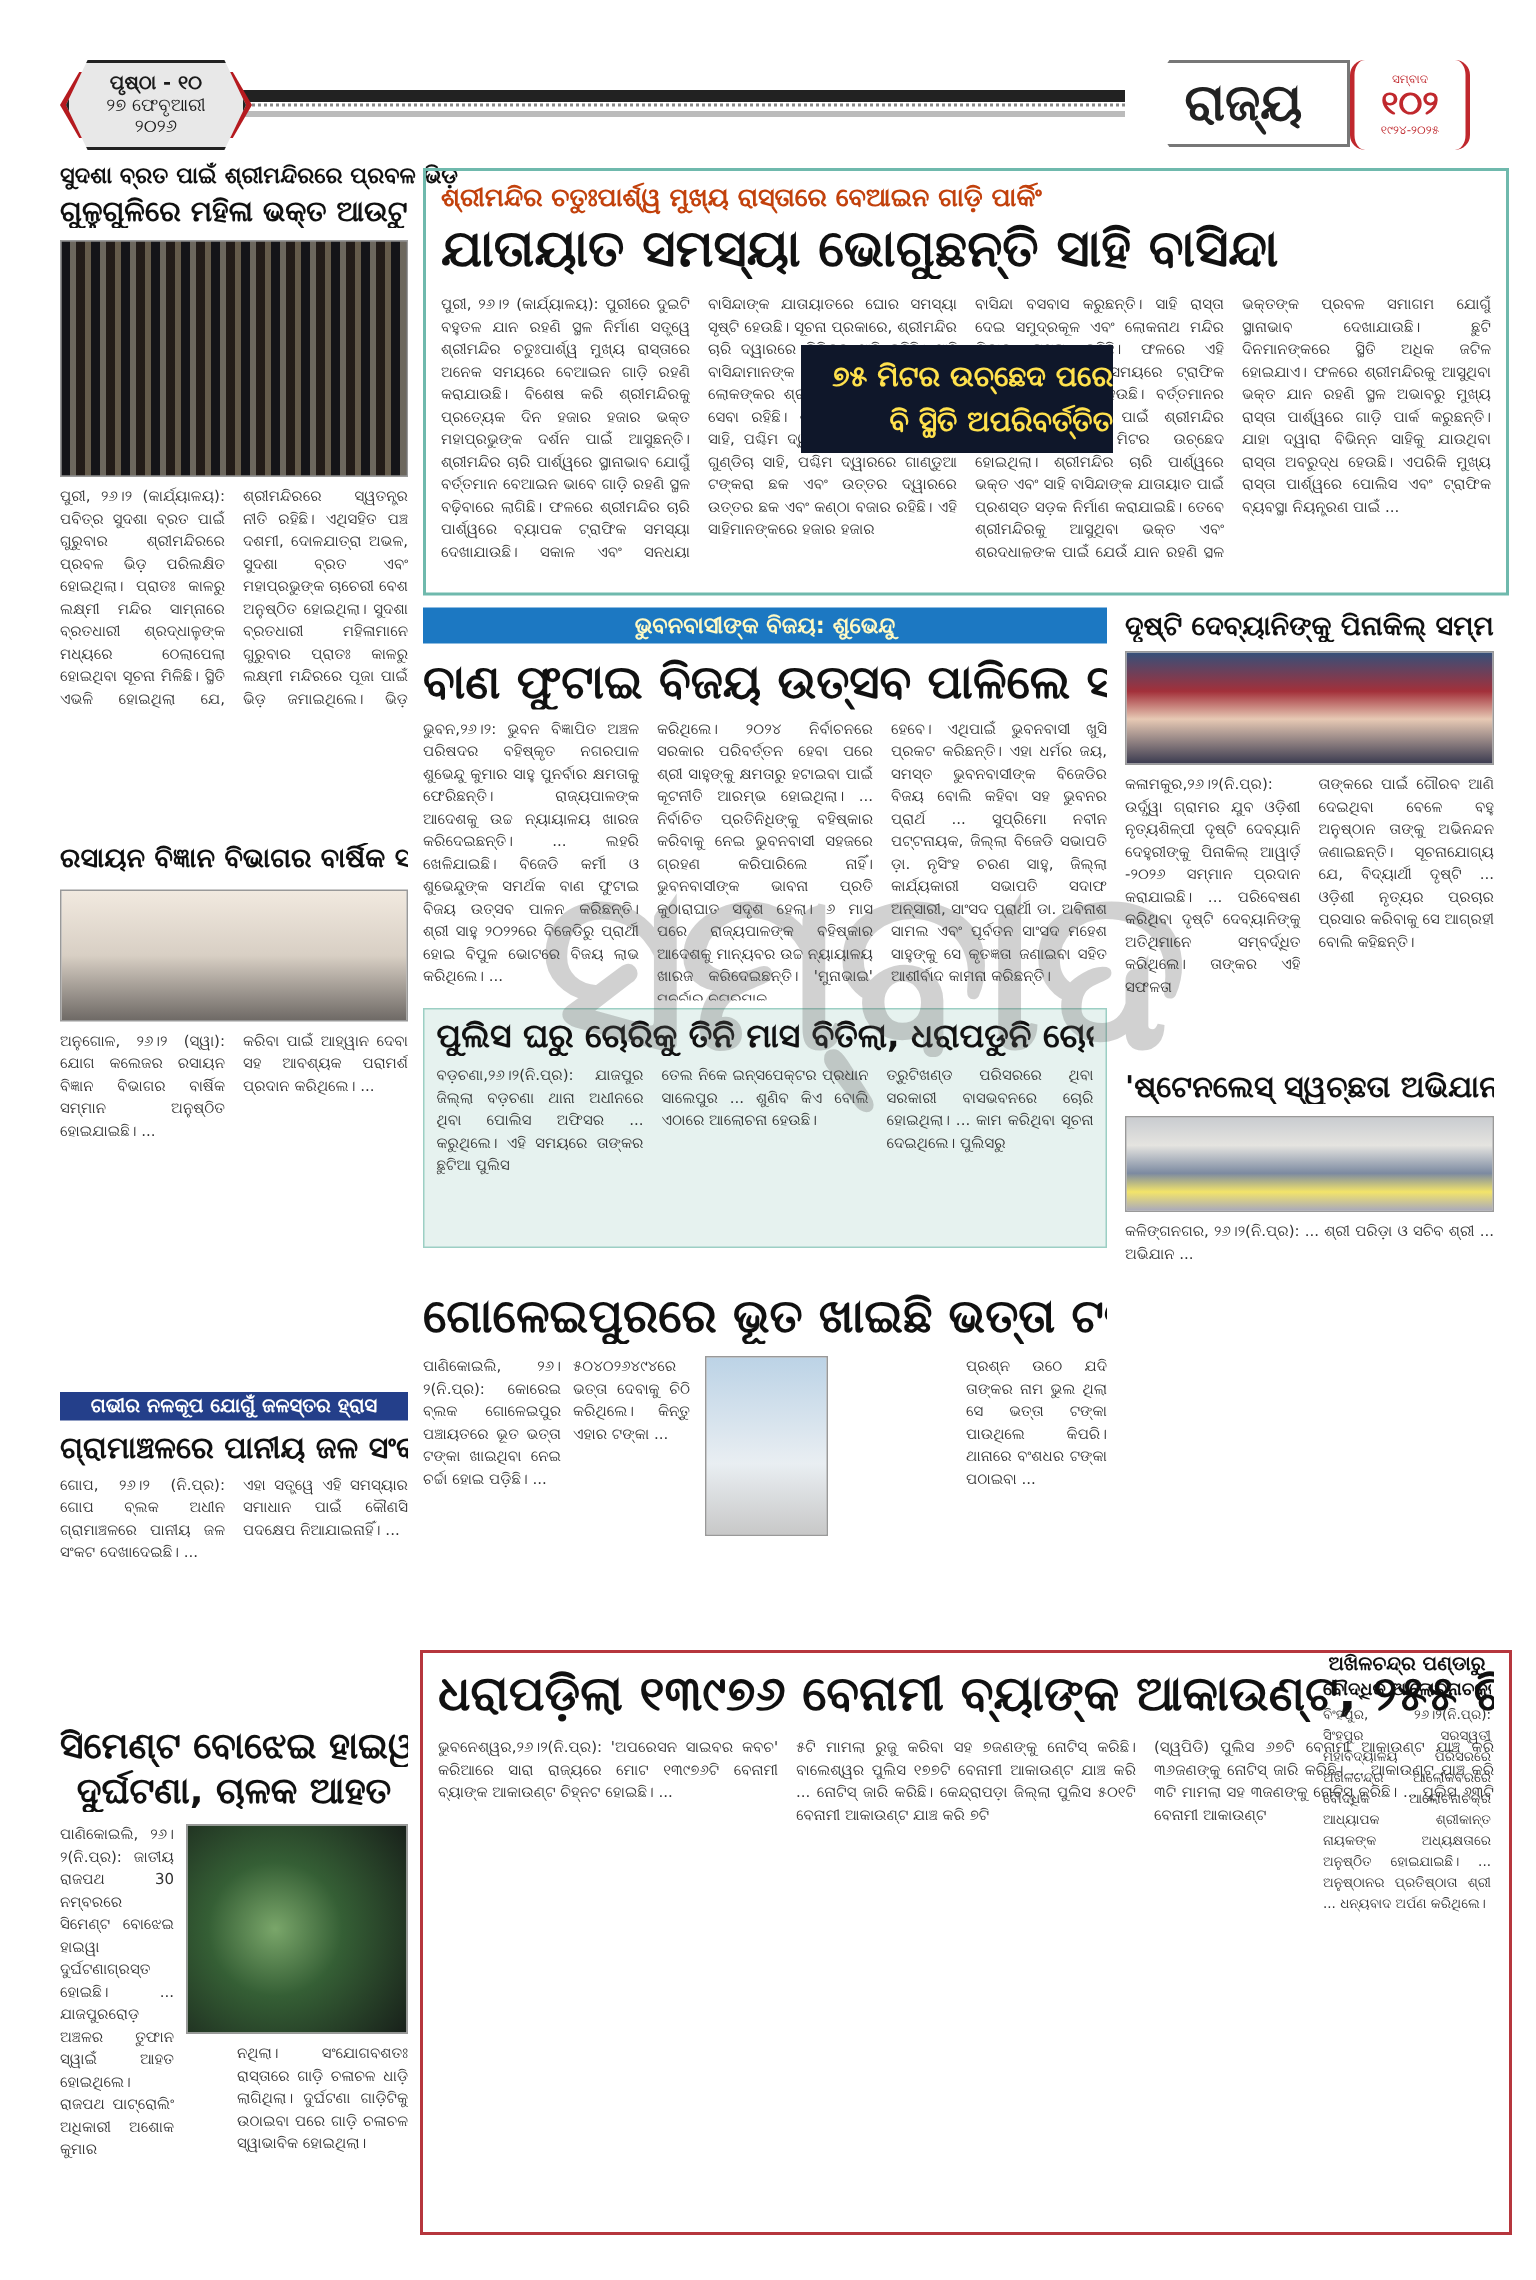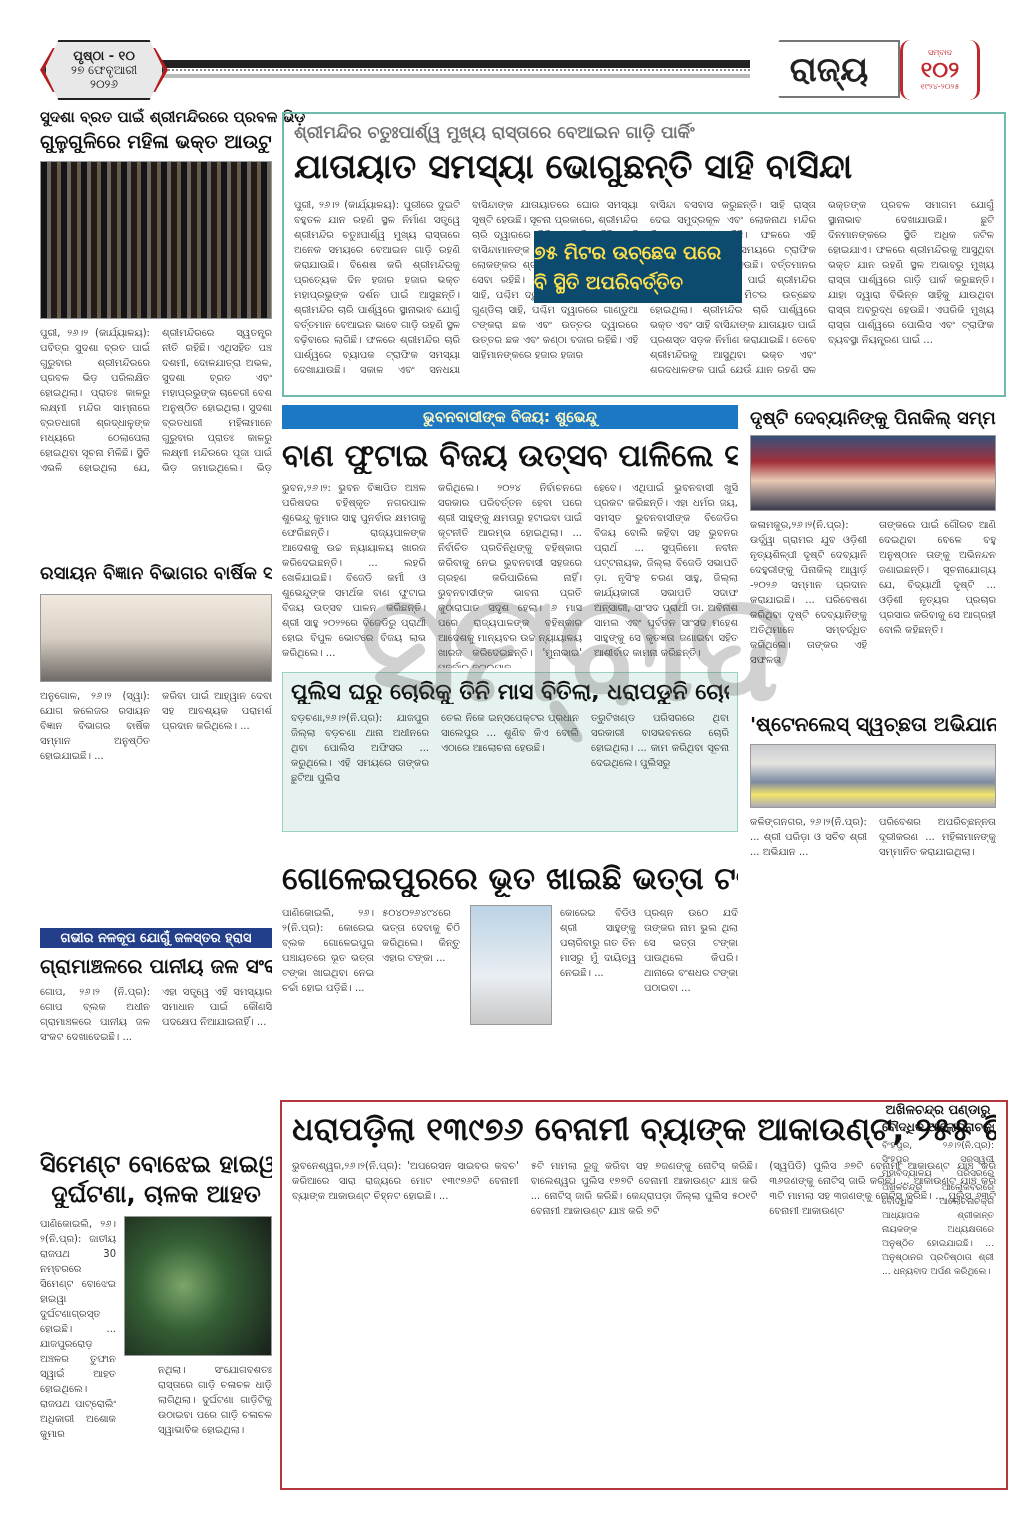--- a/index.html
+++ b/index.html
@@ -53,21 +53,21 @@
   .photo.hall { background: linear-gradient(180deg, #c9ccd0 0%, #e5e4e0 30%, #7c8aa1 60%, #f3e46a 80%, #aab 100%); }
   .photo.id { background: linear-gradient(180deg, #bcd3e6 0%, #e9eef2 60%, #c8c8c8 100%); }
   .photo.truck { background: radial-gradient(circle at 40% 50%, #7aa66a 0%, #355f35 40%, #18201a 100%); }
 
   
   .box-teal { border: 2px solid #6fb9ad; }
   .box-teal-fill { background: #e6f2ef; border: 1px solid #9ccfc4; }
   .box-red { border: 2px solid #b6363d; }
   .banner-blue { background: #1c78c2; color: #fef9c3; font-weight: bold; text-align: center; }
   .banner-navy { background: #243f8a; color: #fff; font-weight: bold; text-align: center; }
-  .red-callout { background: #0c4a6e; color: #ffe14d; font-weight: bold; text-align: left; line-height: 30px; font-size: 26px; }
+  .red-callout { background: #0f172a; color: #ffe14d; font-weight: bold; text-align: right; line-height: 30px; font-size: 26px; }
 
   .watermark { position: absolute; left: 360px; top: 560px; font-size: 150px; font-weight: bold; color: rgba(90,90,90,0.28); letter-spacing: -6px; pointer-events: none; }
 </style>
 </head>
 <body>
 
 <div>
   <div class="mast-rule">
     <div class="dark"></div>
       <div class="dots"></div>
@@ -119,21 +119,21 @@
   <div class="headline" style="font-size:24px; text-align:center;">ସିମେଣ୍ଟ ବୋଝେଇ ହାଇୱା</div>
   <div class="headline" style="font-size:24px; text-align:center; margin-top:2px;">ଦୁର୍ଘଟଣା, ଚାଳକ ଆହତ</div>
   <div style="position:relative; height:280px; margin-top:8px;">
     <div class="photo truck" style="position:absolute; left:84px; top:0; width:148px; height:140px;"></div>
     <div class="txt" style="position:absolute; left:0; top:0; width:76px; height:280px;">ପାଣିକୋଇଲି, ୨୬।୨(ନି.ପ୍ର): ଜାତୀୟ ରାଜପଥ 30 ନମ୍ବରରେ ସିମେଣ୍ଟ ବୋଝେଇ ହାଇୱା ଦୁର୍ଘଟଣାଗ୍ରସ୍ତ ହୋଇଛି। ... ଯାଜପୁରରୋଡ଼ ଅଞ୍ଚଳର ତୁଫାନ ସ୍ୱାଇଁ ଆହତ ହୋଇଥିଲେ। ରାଜପଥ ପାଟ୍ରୋଲିଂ ଅଧିକାରୀ ଅଶୋକ କୁମାର</div>
     <div class="txt" style="position:absolute; left:118px; top:146px; width:114px; height:134px;">ନଥିଲା। ସଂଯୋଗବଶତଃ ରାସ୍ତାରେ ଗାଡ଼ି ଚଳାଚଳ ଧାଡ଼ି ଲାଗିଥିଲା। ଦୁର୍ଘଟଣା ଗାଡ଼ିଟିକୁ ଉଠାଇବା ପରେ ଗାଡ଼ି ଚଳାଚଳ ସ୍ୱାଭାବିକ ହୋଇଥିଲା।</div>
   </div>
 </div>
 
 <div class="abs box-teal" style="left:282px; top:112px; width:724px; height:285px; padding:8px 10px;">
-  <div class="kicker" style="font-size:17px; color:#737373;">ଶ୍ରୀମନ୍ଦିର ଚତୁଃପାର୍ଶ୍ୱ ମୁଖ୍ୟ ରାସ୍ତାରେ ବେଆଇନ ଗାଡ଼ି ପାର୍କିଂ</div>
+  <div class="kicker" style="font-size:17px; color:#c2410c;">ଶ୍ରୀମନ୍ଦିର ଚତୁଃପାର୍ଶ୍ୱ ମୁଖ୍ୟ ରାସ୍ତାରେ ବେଆଇନ ଗାଡ଼ି ପାର୍କିଂ</div>
   <div class="headline" style="font-size:34px; margin-top:4px;">ଯାତାୟାତ ସମସ୍ୟା ଭୋଗୁଛନ୍ତି ସାହି ବାସିନ୍ଦା</div>
   <div class="body-cols" style="margin-top:10px; height:176px; position:relative;">
     <div class="col txt">ପୁରୀ, ୨୬।୨ (କାର୍ଯ୍ୟାଳୟ): ପୁରୀରେ ଦୁଇଟି ବହୁତଳ ଯାନ ରହଣି ସ୍ଥଳ ନିର୍ମାଣ ସତ୍ତ୍ୱେ ଶ୍ରୀମନ୍ଦିର ଚତୁଃପାର୍ଶ୍ୱ ମୁଖ୍ୟ ରାସ୍ତାରେ ଅନେକ ସମୟରେ ବେଆଇନ ଗାଡ଼ି ରହଣି କରାଯାଉଛି। ବିଶେଷ କରି ଶ୍ରୀମନ୍ଦିରକୁ ପ୍ରତ୍ୟେକ ଦିନ ହଜାର ହଜାର ଭକ୍ତ ମହାପ୍ରଭୁଙ୍କ ଦର୍ଶନ ପାଇଁ ଆସୁଛନ୍ତି। ଶ୍ରୀମନ୍ଦିର ଚାରି ପାର୍ଶ୍ୱରେ ସ୍ଥାନାଭାବ ଯୋଗୁଁ ବର୍ତ୍ତମାନ ବେଆଇନ ଭାବେ ଗାଡ଼ି ରହଣି ସ୍ଥଳ ବଢ଼ିବାରେ ଲାଗିଛି। ଫଳରେ ଶ୍ରୀମନ୍ଦିର ଚାରି ପାର୍ଶ୍ୱରେ ବ୍ୟାପକ ଟ୍ରାଫିକ ସମସ୍ୟା ଦେଖାଯାଉଛି। ସକାଳ ଏବଂ ସନ୍ଧ୍ୟା ସମୟରେ ଅତ୍ୟଧିକ ଭିଡ଼ ଦେଖିବାକୁ ମିଳୁଛି। ବର୍ତ୍ତମାନ ସ୍ଥିତି ଏଭଳି ହୋଇଛି ଯେ ସ୍ଥାନାଭାବ ଯୋଗୁଁ ରାସ୍ତା ଉପରେ ବେଆଇନଭାବେ ଗାଡ଼ି ପାର୍କ କରାଯାଉଛି। ଏଥିଯୋଗୁଁ ମନ୍ଦିର ସଂଲଗ୍ନ ସାହି</div>
     <div class="col txt">ବାସିନ୍ଦାଙ୍କ ଯାତାୟାତରେ ଘୋର ସମସ୍ୟା ସୃଷ୍ଟି ହେଉଛି। ସୂଚନା ପ୍ରକାରେ, ଶ୍ରୀମନ୍ଦିର ଚାରି ଦ୍ୱାରରେ ବିଭିନ୍ନ ସାହି ରହିଛି। ସାହି ବାସିନ୍ଦାମାନଙ୍କ ମଧ୍ୟରୁ ଅନେକ ଲୋକଙ୍କର ଶ୍ରୀମନ୍ଦିରରେ ମଧ୍ୟ ବିଭିନ୍ନ ସେବା ରହିଛି। ଶ୍ରୀମନ୍ଦିର ସିଂହଦ୍ୱାର ... ସାହି, ପଶ୍ଚିମ ଦ୍ୱାରରେ ... ବାଲିସାହି ଏବଂ ଗୁଣ୍ଡିଚା ସାହି, ପଶ୍ଚିମ ଦ୍ୱାରରେ ଗାଣ୍ଡୁଆ ଟଙ୍କରା ଛକ ଏବଂ ଉତ୍ତର ଦ୍ୱାରରେ ଉତ୍ତର ଛକ ଏବଂ କଣ୍ଠା ବଜାର ରହିଛି। ଏହି ସାହିମାନଙ୍କରେ ହଜାର ହଜାର</div>
     <div class="col txt">ବାସିନ୍ଦା ବସବାସ କରୁଛନ୍ତି। ସାହି ରାସ୍ତା ଦେଇ ସମୁଦ୍ରକୂଳ ଏବଂ ଲୋକନାଥ ମନ୍ଦିର ଯିବାକୁ ରାସ୍ତା ରହିଛି। ଫଳରେ ଏହି ରାସ୍ତାଗୁଡ଼ିକୁ ଅନେକ ସମୟରେ ଟ୍ରାଫିକ ସମସ୍ୟା ଉତ୍ପନ୍ନ ହେଉଛି। ବର୍ତ୍ତମାନର ପରିକ୍ରମା ପ୍ରକଳ୍ପ ପାଇଁ ଶ୍ରୀମନ୍ଦିର ଚତୁଃପାର୍ଶ୍ୱର ୭୫ ମିଟର ଉଚ୍ଛେଦ ହୋଇଥିଲା। ଶ୍ରୀମନ୍ଦିର ଚାରି ପାର୍ଶ୍ୱରେ ଭକ୍ତ ଏବଂ ସାହି ବାସିନ୍ଦାଙ୍କ ଯାତାୟାତ ପାଇଁ ପ୍ରଶସ୍ତ ସଡ଼କ ନିର୍ମାଣ କରାଯାଇଛି। ତେବେ ଶ୍ରୀମନ୍ଦିରକୁ ଆସୁଥିବା ଭକ୍ତ ଏବଂ ଶ୍ରଦ୍ଧାଳୁଙ୍କ ପାଇଁ ଯେଉଁ ଯାନ ରହଣି ସ୍ଥଳ ବ୍ୟବସ୍ଥା କରାଯାଇଛି, ତାହା</div>
     <div class="col txt">ଭକ୍ତଙ୍କ ପ୍ରବଳ ସମାଗମ ଯୋଗୁଁ ସ୍ଥାନାଭାବ ଦେଖାଯାଉଛି। ଛୁଟି ଦିନମାନଙ୍କରେ ସ୍ଥିତି ଅଧିକ ଜଟିଳ ହୋଇଯାଏ। ଫଳରେ ଶ୍ରୀମନ୍ଦିରକୁ ଆସୁଥିବା ଭକ୍ତ ଯାନ ରହଣି ସ୍ଥଳ ଅଭାବରୁ ମୁଖ୍ୟ ରାସ୍ତା ପାର୍ଶ୍ୱରେ ଗାଡ଼ି ପାର୍କ କରୁଛନ୍ତି। ଯାହା ଦ୍ୱାରା ବିଭିନ୍ନ ସାହିକୁ ଯାଉଥିବା ରାସ୍ତା ଅବରୁଦ୍ଧ ହେଉଛି। ଏପରିକି ମୁଖ୍ୟ ରାସ୍ତା ପାର୍ଶ୍ୱରେ ପୋଲିସ ଏବଂ ଟ୍ରାଫିକ ବ୍ୟବସ୍ଥା ନିୟନ୍ତ୍ରଣ ପାଇଁ ...</div>
     <div class="red-callout" style="position:absolute; left:240px; top:34px; width:208px; height:72px; padding-top:6px; font-size:19px;">
       <div>୭୫ ମିଟର ଉଚ୍ଛେଦ ପରେ</div>
       <div>ବି ସ୍ଥିତି ଅପରିବର୍ତ୍ତିତ</div>
     </div>
@@ -160,21 +160,20 @@
 </div>
 
 <div class="watermark">ସମ୍ବାଦ</div>
 
 <div class="abs" style="left:282px; top:860px; width:456px;">
   <div class="headline" style="font-size:31px;">ଗୋଳେଇପୁରରେ ଭୂତ ଖାଇଛି ଭତ୍ତା ଟଙ୍କା</div>
   <div style="position:relative; height:188px; margin-top:8px;">
     <div class="txt" style="position:absolute; left:0; top:0; width:92px; height:188px;">ପାଣିକୋଇଲି, ୨୬।୨(ନି.ପ୍ର): କୋରେଇ ବ୍ଲକ ଗୋଳେଇପୁର ପଞ୍ଚାୟତରେ ଭୂତ ଭତ୍ତା ଟଙ୍କା ଖାଇଥିବା ନେଇ ଚର୍ଚ୍ଚା ହୋଇ ପଡ଼ିଛି। ...</div>
     <div class="txt" style="position:absolute; left:100px; top:0; width:78px; height:188px;">୫୦୪୦୨୬୪୯୪ରେ ଭତ୍ତା ଦେବାକୁ ଚିଠି କରିଥିଲେ। କିନ୍ତୁ ଏହାର ଟଙ୍କା ...</div>
     <div class="photo id" style="position:absolute; left:188px; top:0; width:82px; height:120px;"></div>
-    <div class="txt" style="position:absolute; left:278px; top:0; width:76px; height:188px;">କୋରେଇ ବିଡିଓ ଶ୍ରୀ ସାହୁଙ୍କୁ ପଚାରିବାରୁ ଗତ ତିନ ମାସରୁ ମୁଁ ଦାୟିତ୍ୱ ନେଇଛି। ...</div>
     <div class="txt" style="position:absolute; left:362px; top:0; width:94px; height:188px;">ପ୍ରଶ୍ନ ଉଠେ ଯଦି ତାଙ୍କର ନାମ ଭୁଲ ଥିଲା ସେ ଭତ୍ତା ଟଙ୍କା ପାଉଥିଲେ କିପରି। ଥାନାରେ ବଂଶଧର ଟଙ୍କା ପଠାଇବା ...</div>
   </div>
 </div>
 
 <div class="abs box-red" style="left:280px; top:1100px; width:728px; height:390px; padding:8px 10px;">
   <div class="headline" style="font-size:32px;">ଧରାପଡ଼ିଲା ୧୩୯୭୬ ବେନାମୀ ବ୍ୟାଙ୍କ ଆକାଉଣ୍ଟ, ୨୫୫ ଗିରଫ</div>
   <div class="body-cols" style="margin-top:10px; height:316px;">
     <div class="col txt">ଭୁବନେଶ୍ୱର,୨୬।୨(ନି.ପ୍ର): 'ଅପରେସନ ସାଇବର କବଚ' କରିଆରେ ସାରା ରାଜ୍ୟରେ ମୋଟ ୧୩୯୭୬ଟି ବେନାମୀ ବ୍ୟାଙ୍କ ଆକାଉଣ୍ଟ ଚିହ୍ନଟ ହୋଇଛି। ...</div>
     <div class="col txt">୫ଟି ମାମଲା ରୁଜୁ କରିବା ସହ ୭ଜଣଙ୍କୁ ନୋଟିସ୍ କରିଛି। ବାଲେଶ୍ୱର ପୁଲିସ ୧୭୭ଟି ବେନାମୀ ଆକାଉଣ୍ଟ ଯାଞ୍ଚ କରି ... ନୋଟିସ୍ ଜାରି କରିଛି। କେନ୍ଦ୍ରାପଡ଼ା ଜିଲ୍ଲା ପୁଲିସ ୫୦୧ଟି ବେନାମୀ ଆକାଉଣ୍ଟ ଯାଞ୍ଚ କରି ୭ଟି</div>
     <div class="col txt">(ସ୍ୱପିଡି) ପୁଲିସ ୬୭ଟି ବେନାମୀ ଆକାଉଣ୍ଟ ଯାଞ୍ଚ କରି ୩୬ଜଣଙ୍କୁ ନୋଟିସ୍ ଜାରି କରିଛି। ... ଆକାଉଣ୍ଟ ଯାଞ୍ଚ କରି ୩ଟି ମାମଲା ସହ ୩ଜଣଙ୍କୁ ନୋଟିସ୍ କରିଛି। ... ପୁଲିସ ୬୩ଟି ବେନାମୀ ଆକାଉଣ୍ଟ</div>
@@ -188,21 +187,20 @@
     <div class="col txt">କଳାମକୁର,୨୬।୨(ନି.ପ୍ର): ଉର୍ଦ୍ଧ୍ୱା ଗ୍ରାମର ଯୁବ ଓଡ଼ିଶୀ ନୃତ୍ୟଶିଳ୍ପୀ ଦୃଷ୍ଟି ଦେବ୍ୟାନି ଦେହୁରୀଙ୍କୁ ପିନାକିଲ୍ ଆୱାର୍ଡ଼ -୨୦୨୬ ସମ୍ମାନ ପ୍ରଦାନ କରାଯାଇଛି। ... ପରିବେଷଣ କରିଥିବା ଦୃଷ୍ଟି ଦେବ୍ୟାନିଙ୍କୁ ଅତିଥିମାନେ ସମ୍ବର୍ଦ୍ଧିତ କରିଥିଲେ। ତାଙ୍କର ଏହି ସଫଳତା</div>
     <div class="col txt">ତାଙ୍କରେ ପାଇଁ ଗୌରବ ଆଣି ଦେଇଥିବା ବେଳେ ବହୁ ଅନୁଷ୍ଠାନ ତାଙ୍କୁ ଅଭିନନ୍ଦନ ଜଣାଇଛନ୍ତି। ସୂଚନାଯୋଗ୍ୟ ଯେ, ବିଦ୍ୟାର୍ଥୀ ଦୃଷ୍ଟି ... ଓଡ଼ିଶୀ ନୃତ୍ୟର ପ୍ରଚାର ପ୍ରସାର କରିବାକୁ ସେ ଆଗ୍ରହୀ ବୋଲି କହିଛନ୍ତି।</div>
   </div>
 </div>
 
 <div class="abs" style="left:750px; top:712px; width:246px;">
   <div class="headline" style="font-size:20px;">'ଷ୍ଟେନଲେସ୍ ସ୍ୱଚ୍ଛତା ଅଭିଯାନ'</div>
   <div class="photo hall" style="height:64px; margin-top:8px;"></div>
   <div class="body-cols" style="margin-top:6px; height:256px;">
     <div class="col txt">କଳିଙ୍ଗନଗର, ୨୬।୨(ନି.ପ୍ର): ... ଶ୍ରୀ ପରିଡ଼ା ଓ ସଚିବ ଶ୍ରୀ ... ଅଭିଯାନ ...</div>
-    <div class="col txt">ପରିବେଶର ଅପରିଚ୍ଛନ୍ନତା ଦୂରୀକରଣ ... ମହିଳାମାନଙ୍କୁ ସମ୍ମାନିତ କରାଯାଇଥିଲା।</div>
   </div>
 </div>
 
 <div class="abs" style="left:882px; top:1102px; width:112px;">
   <div class="headline" style="font-size:13px; text-align:center;">ଅଖିଳଚନ୍ଦ୍ର ପଣ୍ଡାରୁ</div>
   <div class="headline" style="font-size:12px; text-align:center; margin-top:2px;">ବୌଦ୍ଧିକ ଆଲୋଚନାଚକ୍ର</div>
   <div class="txt" style="margin-top:4px; height:340px; font-size:9px; line-height:14px;">ବିଂହପୁର, ୨୬।୨(ନି.ପ୍ର): ସିଂହପୁର ସରସ୍ୱତୀ ମହାବିଦ୍ୟାଳୟ ପରିସରରେ ଅଖିଳଚନ୍ଦ୍ର ଆଲୋକବରରେ ବୌଦ୍ଧିକ ଆଲୋଚନାଚକ୍ର ଆଧ୍ୟାପକ ଶ୍ରୀକାନ୍ତ ନାୟକଙ୍କ ଅଧ୍ୟକ୍ଷତାରେ ଅନୁଷ୍ଠିତ ହୋଇଯାଇଛି। ... ଅନୁଷ୍ଠାନର ପ୍ରତିଷ୍ଠାତା ଶ୍ରୀ ... ଧନ୍ୟବାଦ ଅର୍ପଣ କରିଥିଲେ।</div>
 </div>
 
 </body></html>

